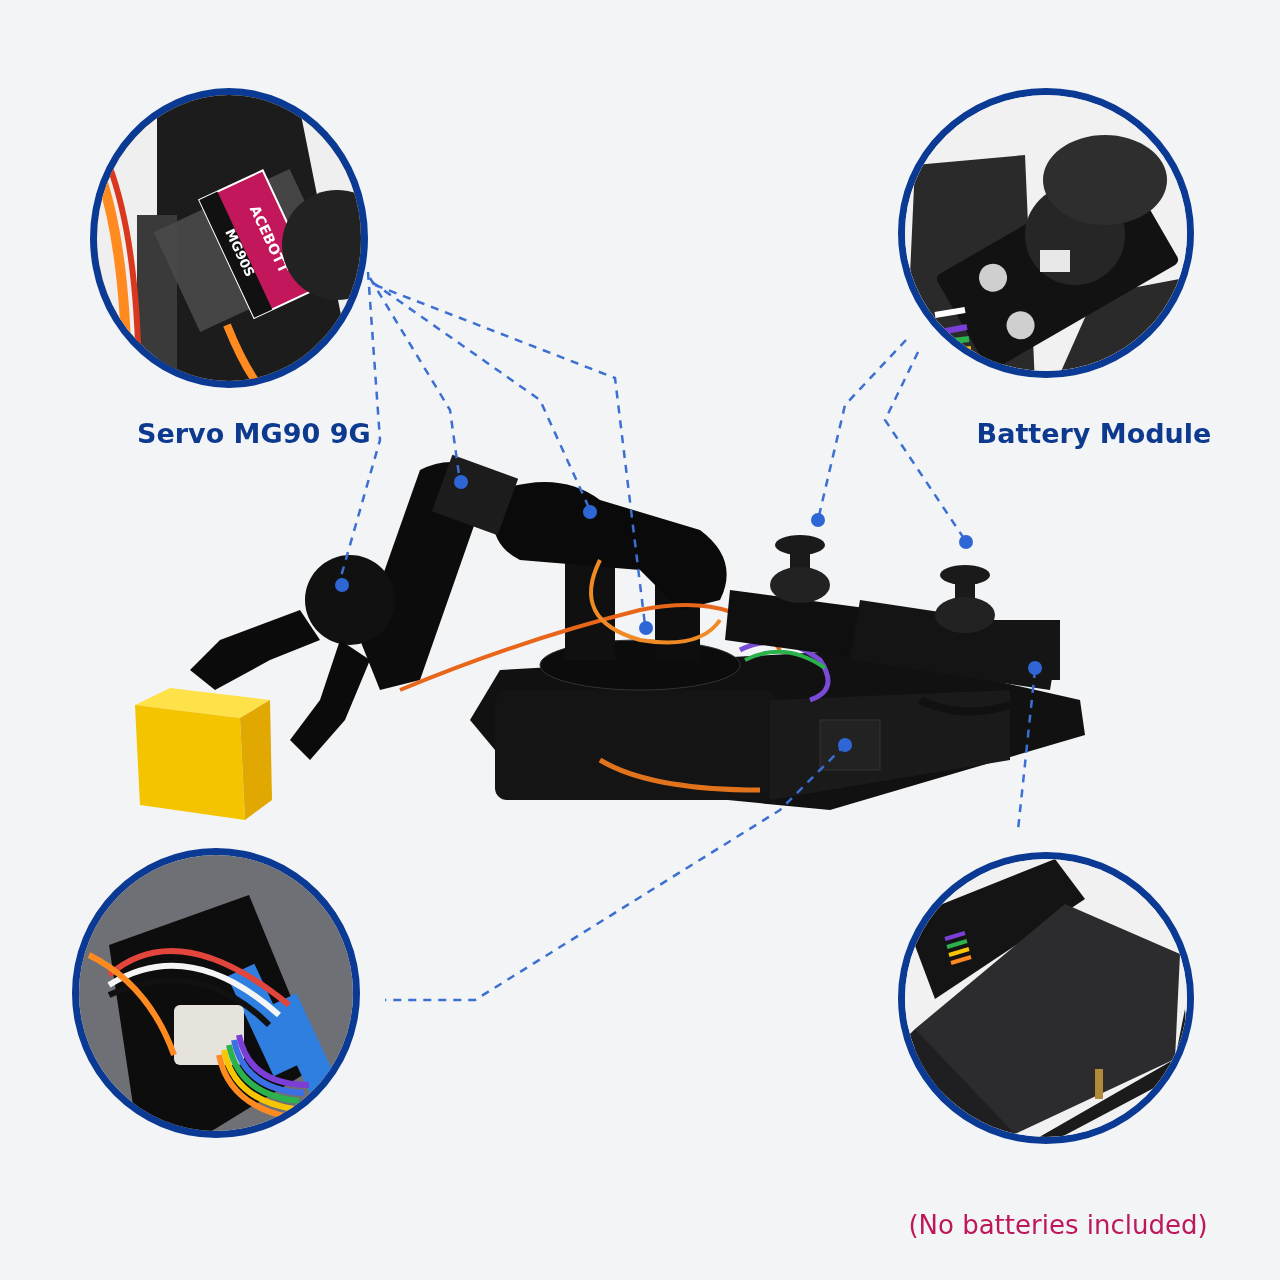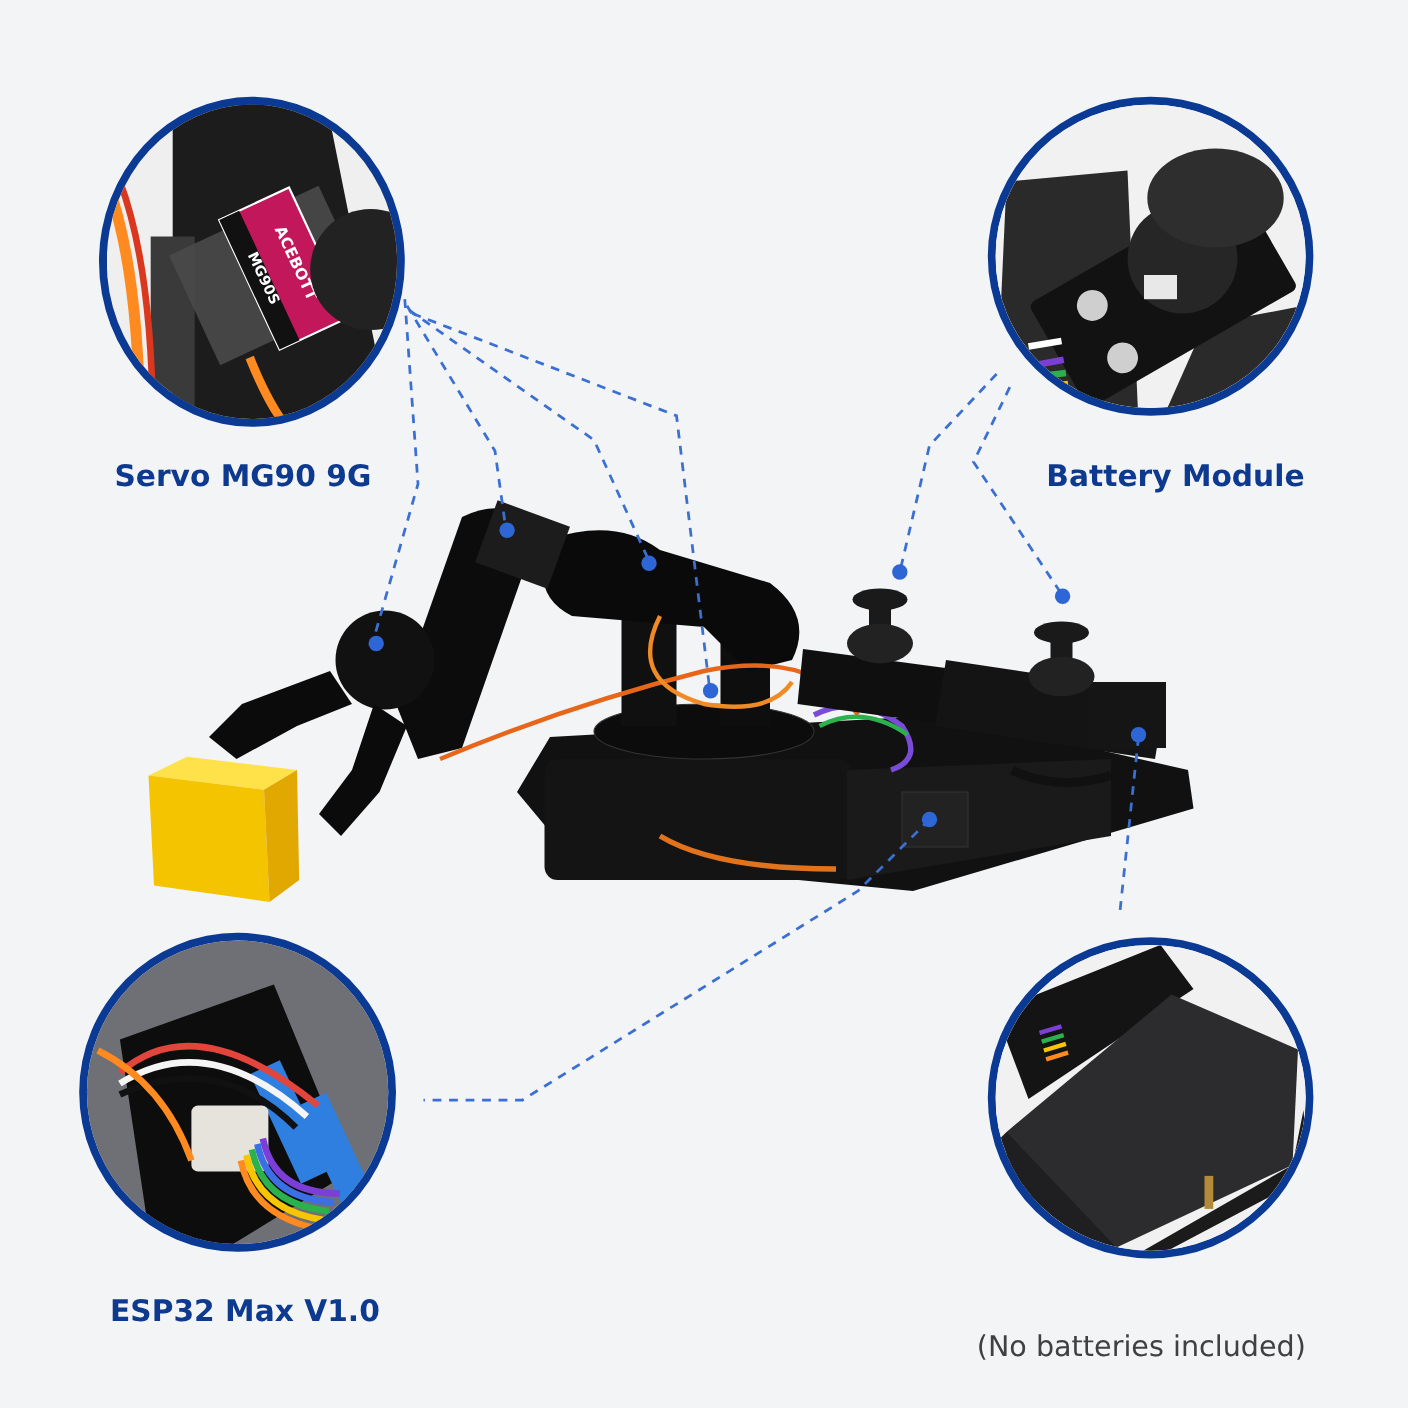--- a/index.html
+++ b/index.html
@@ -1,20 +1,20 @@
 <!DOCTYPE html>
 <html><head>
 <meta charset="utf-8">
 <style>
   html, body { margin:0; padding:0; }
   body { width:1280px; height:1280px; background:#f3f4f6; position:relative; overflow:hidden; font-family:"DejaVu Sans", sans-serif; }
   .stage { position:absolute; inset:0; }
   .circle { position:absolute; border-radius:50%; border:7px solid #0b3a94; overflow:hidden; box-sizing:border-box; background:#e9eaec; }
-  .label { position:absolute; color:#0d3a8e; font-weight:bold; font-size:27px; text-align:right; white-space:nowrap; }
-  .sublabel { position:absolute; color:#404040; font-size:27px; white-space:nowrap; }
+  .label { position:absolute; color:#0d3a8e; font-weight:bold; font-size:27px; text-align:center; white-space:nowrap;margin-left:33px; }
+  .sublabel { position:absolute; color:#be185d; font-size:27px; text-align:center; white-space:nowrap; }
   svg.overlay { position:absolute; left:0; top:0; }
 </style>
 </head>
 <body>
 
 <div class="stage">
 
   <svg class="overlay" width="1280" height="1280">
 
     <path d="M470 720 L500 670 L860 650 L1080 700 L1085 735 L830 810 L520 780 Z" fill="#111"></path>
@@ -142,21 +142,20 @@
         <path d="M30 140 Q120 100 190 170" stroke="#111"></path>
         <path d="M10 100 Q70 130 95 200" stroke="#ff8a1f"></path>
         <path d="M160 180 Q170 230 230 230" stroke="#7b3fd8"></path>
         <path d="M155 185 Q165 235 225 238" stroke="#3a6fe6"></path>
         <path d="M150 190 Q160 240 220 246" stroke="#2bb24c"></path>
         <path d="M145 195 Q155 245 215 254" stroke="#f7c600"></path>
         <path d="M140 200 Q150 250 210 262" stroke="#ff8a1f"></path>
       </g>
     </svg>
   </div>
-  <div class="label" style="left:100px;top:1177px;width:240px;">ESP32 Max V1.0</div>
 
   <div class="circle" style="left:898px;top:852px;width:296px;height:292px;">
     <svg width="296" height="292">
       <rect width="296" height="292" fill="#f1f1f1"></rect>
       <path d="M0 60 L150 0 L180 40 L30 140 Z" fill="#141414"></path>
       <path d="M10 170 L160 45 L275 95 L270 200 L110 275 L10 220 Z" fill="#2c2c2e"></path>
       <path d="M10 170 L110 275 L110 292 L0 292 L0 180 Z" fill="#1f1f21"></path>
       <path d="M270 200 L280 150 L285 210 L130 292 L110 292 Z" fill="#1b1b1b"></path>
       <rect x="190" y="210" width="8" height="30" fill="#b38a3a"></rect>
       <g stroke-width="4" fill="none">

